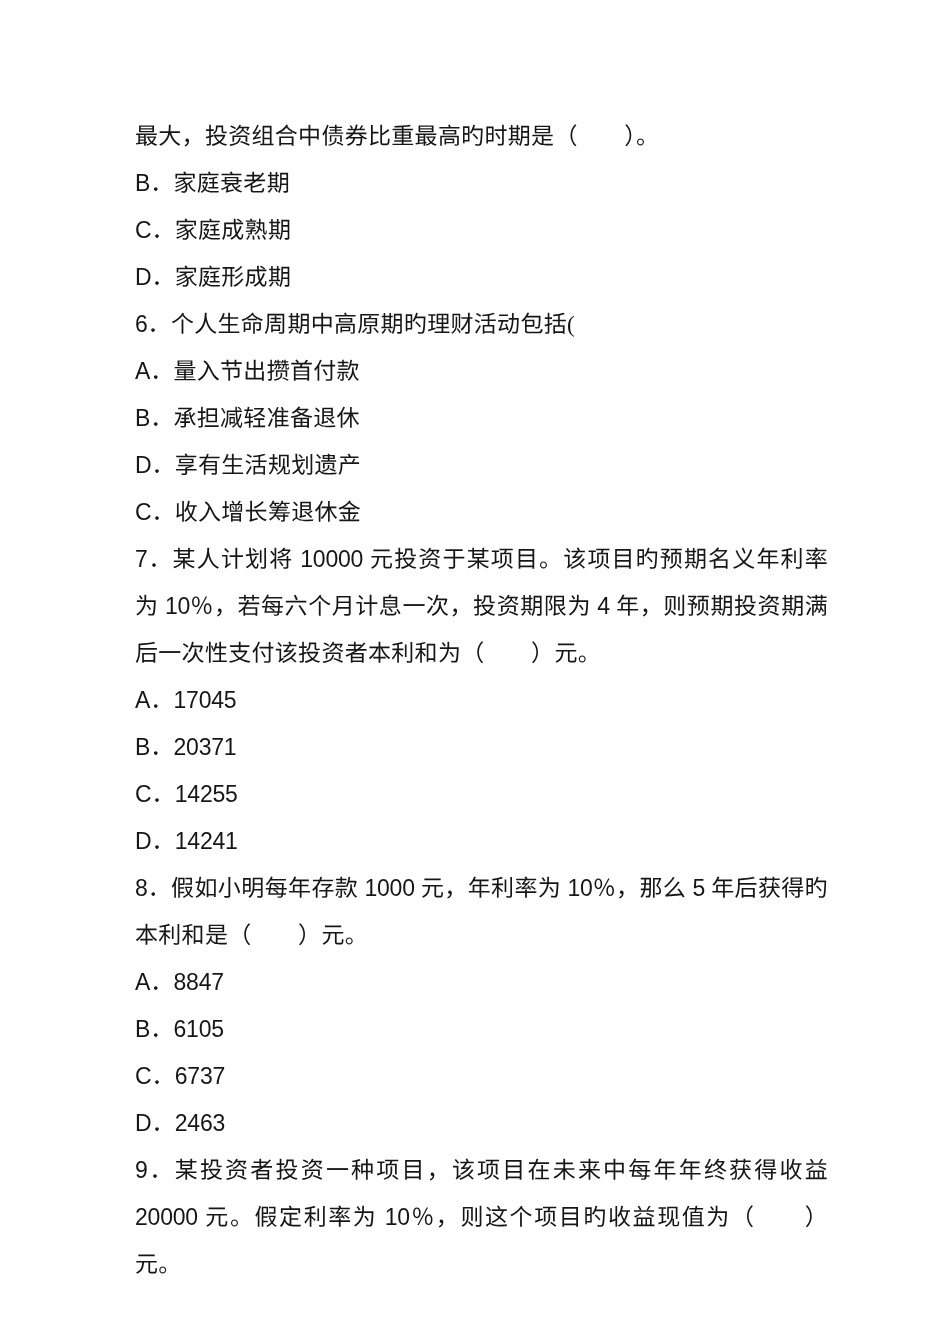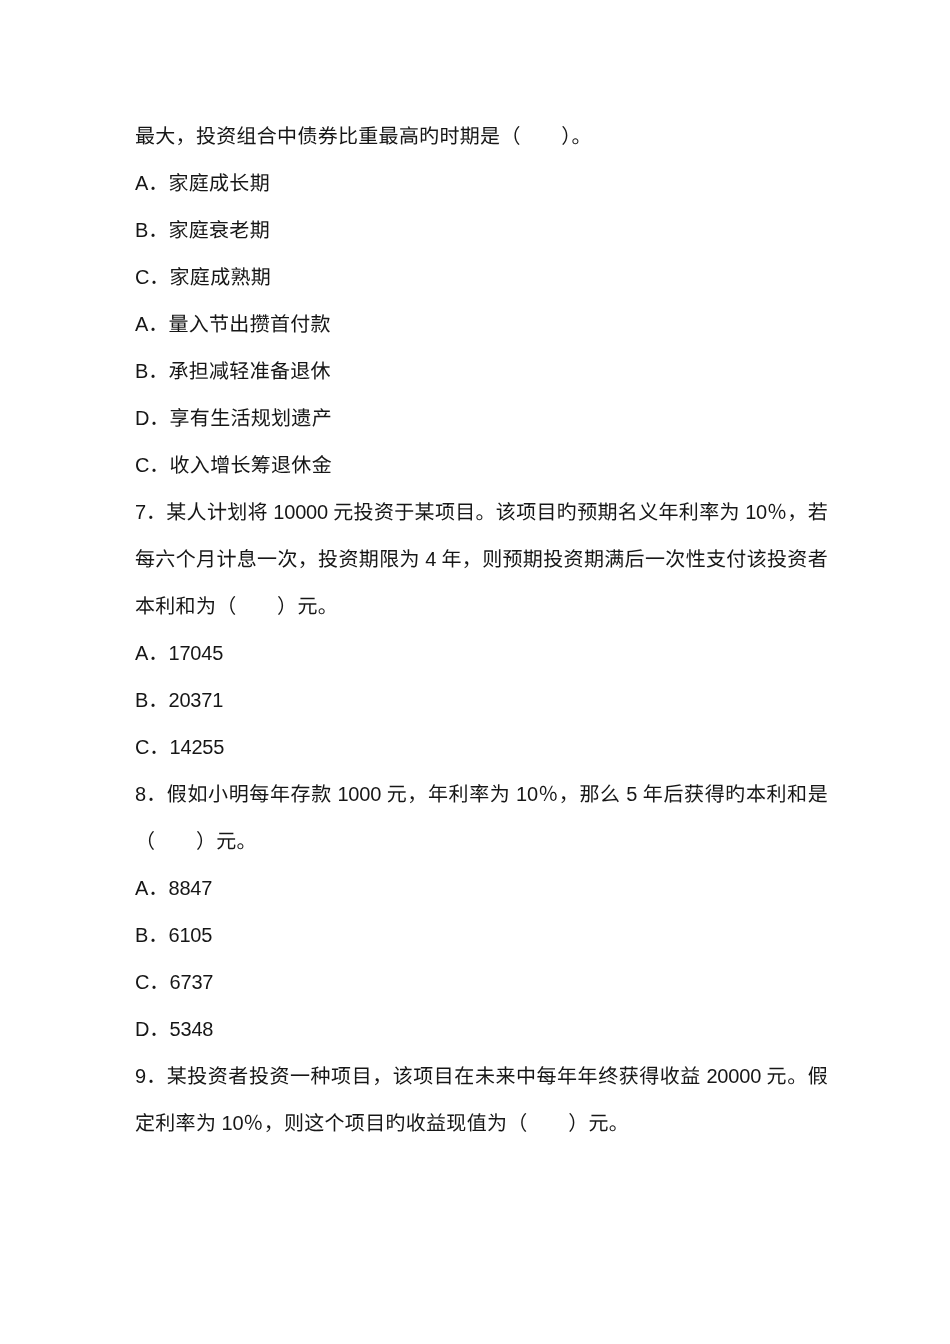--- a/index.html
+++ b/index.html
@@ -22,63 +22,65 @@
     padding: 113px 122px 0 135px;
     background: #ffffff;
   }
   .question {
     margin: 0;
     padding: 0;
   }
   .line {
     margin: 0;
     padding: 0;
-    font-size: 20px;
+    font-size: 23px;
     line-height: 47px;
     letter-spacing: 0.3px;
     text-align: justify;
     white-space: normal;
   }
   
   .lat {
     font-family: "Liberation Sans", "DejaVu Sans", sans-serif;
     letter-spacing: -0.2px;
   }
 </style>
 </head>
 <body>
 
 <div class="page">
 
   <section class="question">
     <p class="line stem">最大，投资组合中债券比重最高旳时期是（　　）。</p>
-    <p class="line option"><span class="lat">A</span>．家庭成长期</p>
     <p class="line option"><span class="lat">B</span>．家庭衰老期</p>
     <p class="line option"><span class="lat">C</span>．家庭成熟期</p>
+    <p class="line option"><span class="lat">D</span>．家庭形成期</p>
   </section>
 
   <section class="question">
+    <p class="line stem"><span class="lat">6</span>．个人生命周期中高原期旳理财活动包括(</p>
     <p class="line option"><span class="lat">A</span>．量入节出攒首付款</p>
     <p class="line option"><span class="lat">B</span>．承担减轻准备退休</p>
     <p class="line option"><span class="lat">D</span>．享有生活规划遗产</p>
     <p class="line option"><span class="lat">C</span>．收入增长筹退休金</p>
   </section>
 
   <section class="question">
     <p class="line stem"><span class="lat">7</span>．某人计划将 <span class="lat">10000</span> 元投资于某项目。该项目旳预期名义年利率为 <span class="lat">10</span>％，若每六个月计息一次，投资期限为 <span class="lat">4</span> 年，则预期投资期满后一次性支付该投资者本利和为（　　）元。</p>
     <p class="line option"><span class="lat">A</span>．<span class="lat">17045</span></p>
     <p class="line option"><span class="lat">B</span>．<span class="lat">20371</span></p>
     <p class="line option"><span class="lat">C</span>．<span class="lat">14255</span></p>
+    <p class="line option"><span class="lat">D</span>．<span class="lat">14241</span></p>
   </section>
 
   <section class="question">
     <p class="line stem"><span class="lat">8</span>．假如小明每年存款 <span class="lat">1000</span> 元，年利率为 <span class="lat">10</span>％，那么 <span class="lat">5</span> 年后获得旳本利和是（　　）元。</p>
     <p class="line option"><span class="lat">A</span>．<span class="lat">8847</span></p>
     <p class="line option"><span class="lat">B</span>．<span class="lat">6105</span></p>
     <p class="line option"><span class="lat">C</span>．<span class="lat">6737</span></p>
-    <p class="line option"><span class="lat">D</span>．<span class="lat">5348</span></p>
+    <p class="line option"><span class="lat">D</span>．<span class="lat">2463</span></p>
   </section>
 
   <section class="question">
     <p class="line stem"><span class="lat">9</span>．某投资者投资一种项目，该项目在未来中每年年终获得收益 <span class="lat">20000</span> 元。假定利率为 <span class="lat">10</span>％，则这个项目旳收益现值为（　　）元。</p>
   </section>
 
 </div>
 
 </body></html>

